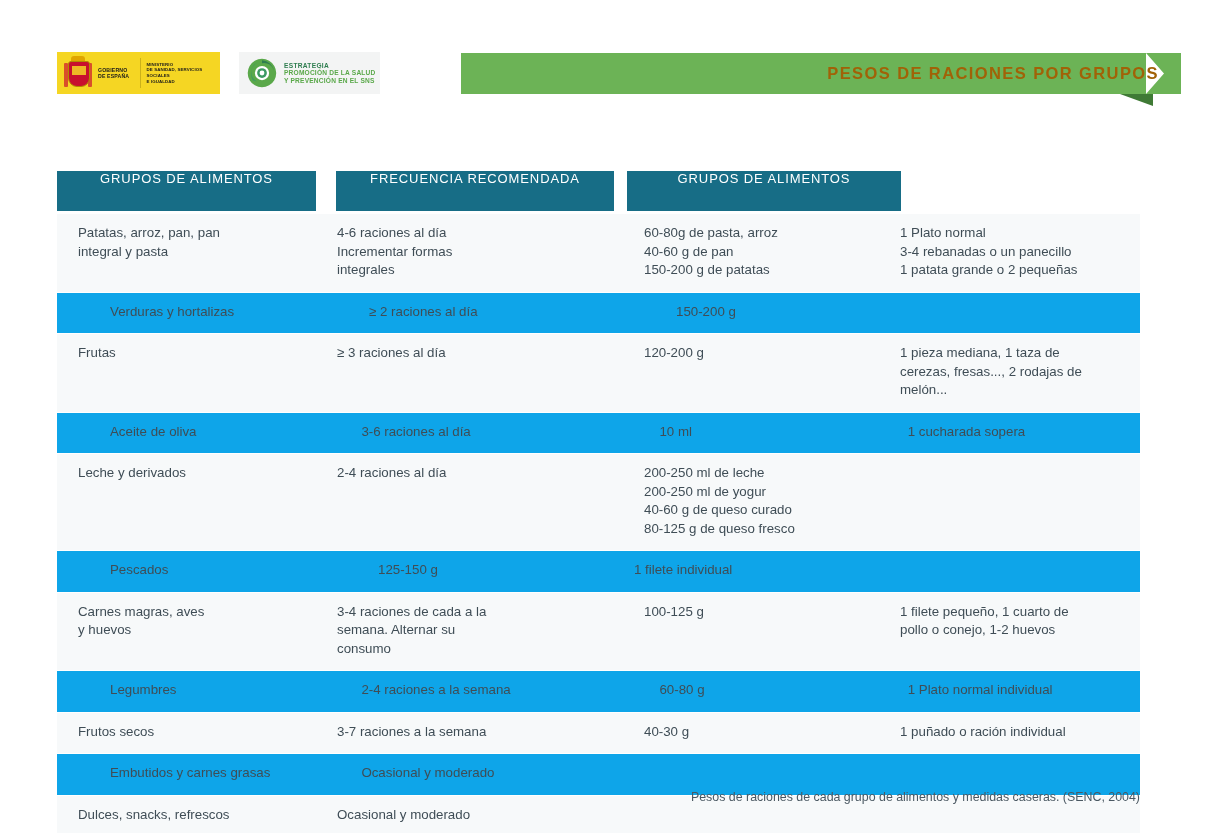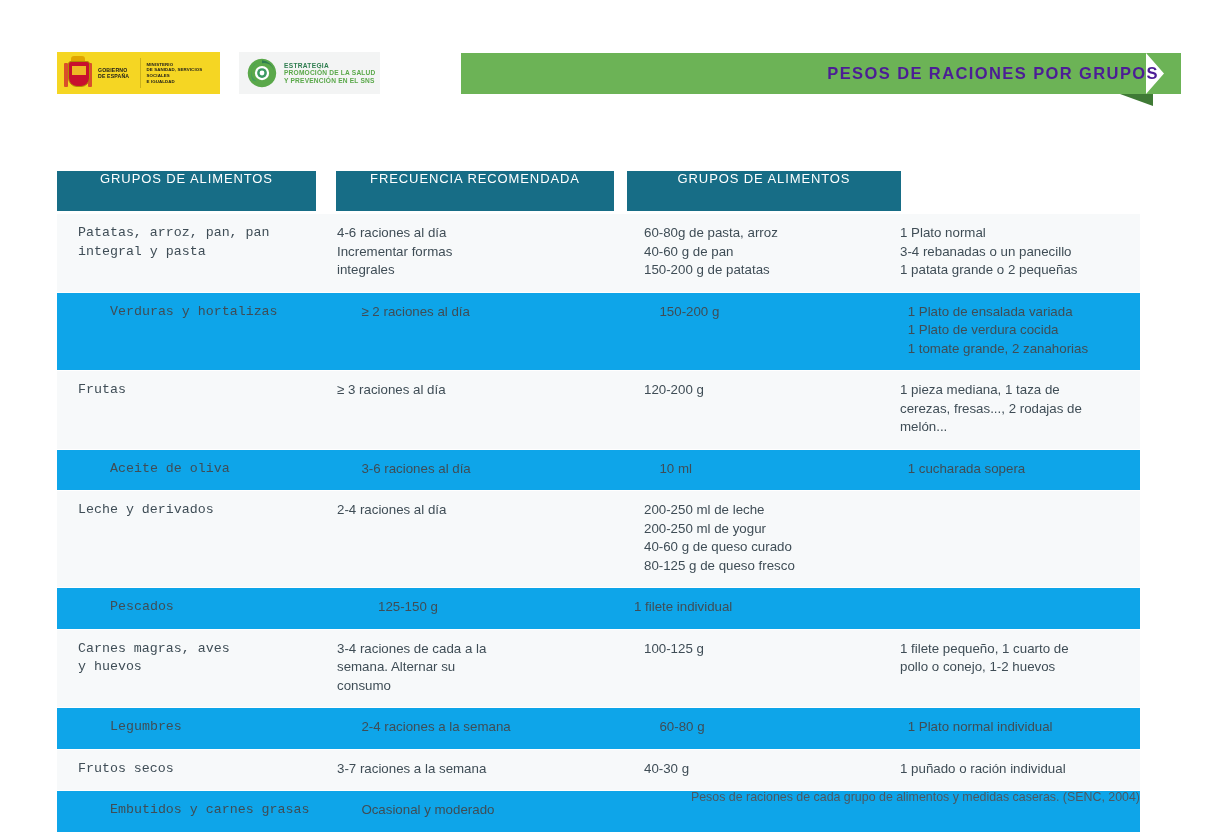--- a/index.html
+++ b/index.html
@@ -145,21 +145,21 @@
     width: 685px;
     height: 41px;
     background: #6cb356;
   }
   .banner-title {
     position: absolute;
     right: 22px;
     top: 0;
     height: 41px;
     line-height: 41px;
-    color: #4c1d95;
+    color: #a16207;
     font-size: 16.5px;
     letter-spacing: 1.4px;
     font-weight: bold;
     white-space: nowrap;
   }
   .banner-tail {
     position: absolute;
     left: 685px;
     top: 0;
     width: 35px;
@@ -210,21 +210,21 @@
   .trow.alt  { background: #0ea5e9; padding-left: 32px; }
   .trow.base { background: #f7f9fa; }
 
   .td {
     font-size: 13.3px;
     line-height: 18.5px;
     color: #3f4d56;
     padding: 10px 6px 12px 0;
     white-space: pre-line;
   }
-  .td.c1 { width: 259px; padding-left: 21px; box-sizing: border-box; font-family: Liberation Mono, monospace; }
+  .td.c1 { width: 259px; padding-left: 21px; box-sizing: border-box; }
   .td.c2 { width: 298px; padding-left: 21px; box-sizing: border-box; }
   .td.c3 { width: 273px; padding-left: 30px; box-sizing: border-box; }
   .td.c4 { width: 253px; padding-left: 13px; box-sizing: border-box; }
 
   .footer-note {
     position: absolute;
     left: 57px;
     top: 790px;
     width: 1083px;
     text-align: right;
@@ -307,23 +307,20 @@
 40-60 g de pan
 150-200 g de patatas</div>
         <div class="td c4">1 Plato normal
 3-4 rebanadas o un panecillo
 1 patata grande o 2 pequeñas</div>
       </div>
       <div class="trow alt">
         <div class="td c1">Verduras y hortalizas</div>
         <div class="td c2">≥ 2 raciones al día</div>
         <div class="td c3">150-200 g</div>
-        <div class="td c4">1 Plato de ensalada variada
-1 Plato de verdura cocida
-1 tomate grande, 2 zanahorias</div>
       </div>
       <div class="trow base">
         <div class="td c1">Frutas</div>
         <div class="td c2">≥ 3 raciones al día</div>
         <div class="td c3">120-200 g</div>
         <div class="td c4">1 pieza mediana, 1 taza de
 cerezas, fresas..., 2 rodajas de
 melón...</div>
       </div>
       <div class="trow alt">

